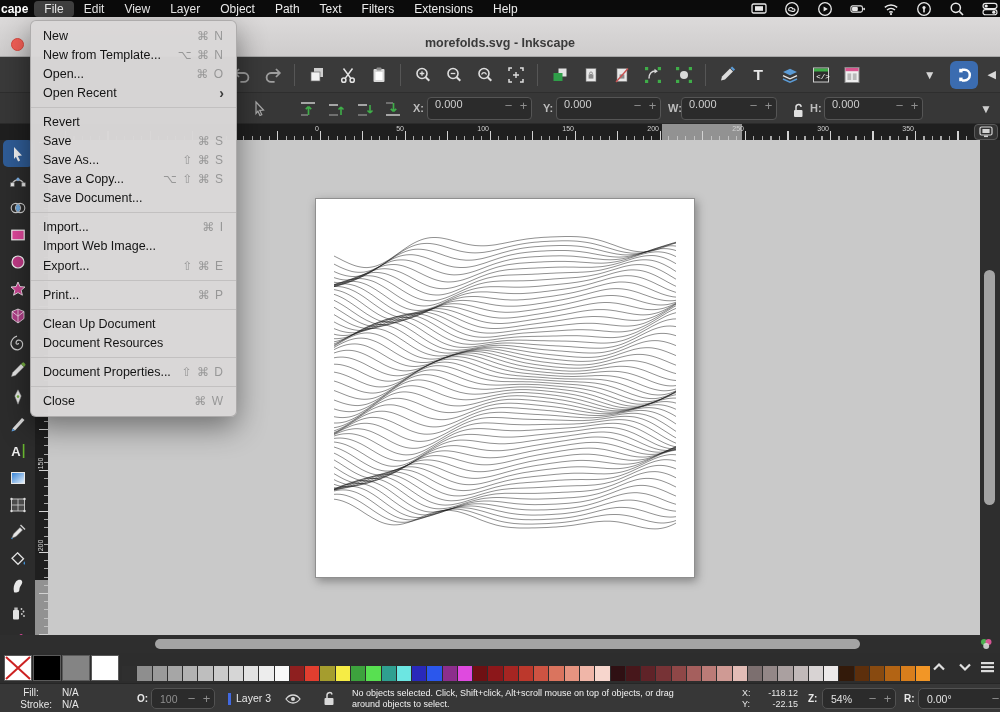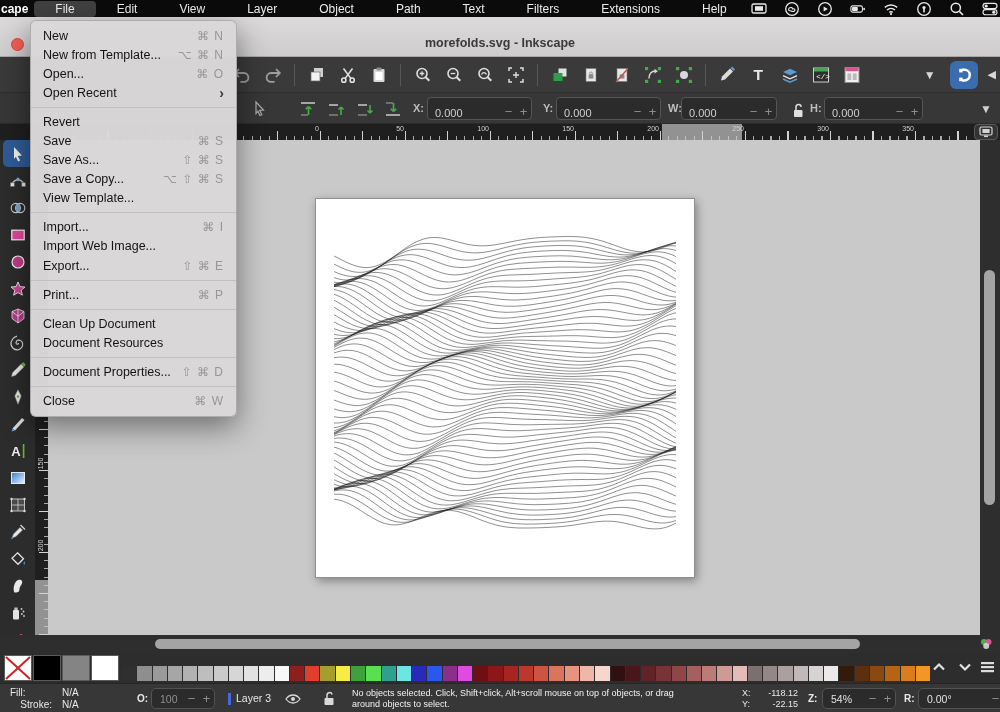--- a/index.html
+++ b/index.html
@@ -3,21 +3,21 @@
 <meta charset="utf-8">
 <style>
 *{margin:0;padding:0;box-sizing:border-box}
 body{font-family:"Liberation Sans",sans-serif;background:#444}
 .screen{position:relative;width:1000px;height:712px;background:#c9c9c9;overflow:hidden}
 
 
 .menubar{position:absolute;top:0;left:0;right:0;height:17px;background:#0b0b0b;display:flex;align-items:center;color:#ececec;font-size:12px;z-index:40}
 .appname{font-weight:bold;padding:0 6px 0 1px;color:#fff}
 .mbmenus{display:flex;align-items:center}
-.mbitem{padding:1px 21px;border-radius:4px;white-space:nowrap}
+.mbitem{padding:1px 10px;border-radius:4px;white-space:nowrap}
 .mbitem.active{background:rgba(255,255,255,.22)}
 .mbstatus{position:absolute;right:0;top:0;height:17px;display:flex;align-items:center;gap:17px;padding-right:2px}
 .mbstatus .mico{width:16px;height:16px;display:flex;align-items:center;justify-content:center}
 
 
 .titlebar{position:absolute;top:17px;left:0;right:0;height:40px;background:linear-gradient(#dcdada,#cecccc);border-bottom:1px solid #a8a8a8;z-index:5}
 .tl-red{position:absolute;left:11px;top:21px;width:13px;height:13px;border-radius:50%;background:#f35f57;border:1px solid #d8493f}
 .wintitle{position:absolute;top:19px;left:0;right:0;text-align:center;font-size:12.5px;font-weight:bold;color:#3a3a3a}
 
 
@@ -26,21 +26,21 @@
 .tbsep{width:1px;height:22px;background:#565656;margin:0 6px;flex:0 0 auto}
 .spacer{flex:1}
 .chev{color:#d5d5d5;font-size:12px;margin-right:14px}
 .snapbtn{width:28px;height:28px;border-radius:6px;background:#3b6cb0;display:flex;align-items:center;justify-content:center;margin-right:10px}
 .collapse{color:#d9d9d9;font-size:11px;margin-right:4px}
 
 
 .ctrlbar{position:absolute;top:93px;left:0;right:0;height:31px;background:#373737;border-bottom:1px solid #2b2b2b;z-index:4}
 .ctrlbar .ci{position:absolute;top:2px}
 .flabel{position:absolute;top:9px;font-size:11px;font-weight:bold;color:#bdbdbd}
-.field{position:absolute;top:4px;height:23px;background:#2b2b2b;border:1px solid #555;border-radius:4px;display:flex;align-items:flex-end;color:#cfcfcf;font-size:11px}
+.field{position:absolute;top:4px;height:23px;background:#2b2b2b;border:1px solid #555;border-radius:4px;display:flex;align-items:flex-start;color:#cfcfcf;font-size:11px}
 .fval{flex:1;padding-left:7px;text-align:left;white-space:nowrap}
 .step{width:15px;text-align:center;color:#8e8e8e;font-size:13px}
 .ctrl-arrow{position:absolute;top:9px;color:#cfcfcf;font-size:12px}
 
 
 .rulerrow{position:absolute;top:124px;left:0;right:0;height:16px;background:#1f1f1f;z-index:3}
 .hruler{position:absolute;top:0;left:48px;width:925px;height:16px;background:#1f1f1f;overflow:hidden}
 .hband{position:absolute;left:614px;top:0;width:80px;height:16px;background:#929292}
 .hminor{position:absolute;left:0;right:0;bottom:0;height:4px;background:repeating-linear-gradient(90deg,rgba(205,205,205,.8) 0 1px,transparent 1px 8.5px)}
 .hmajor{position:absolute;left:0;right:0;bottom:0;height:9px;background:repeating-linear-gradient(90deg,#d2d2d2 0 1px,transparent 1px 42.5px);background-position-x:17px}
@@ -729,21 +729,21 @@
           <g fill="#dcdcdc">
             <rect x="1" y="2" width="13" height="2.2"></rect>
             <rect x="1" y="6" width="13" height="2.2"></rect>
             <rect x="1" y="10" width="13" height="2.2"></rect>
           </g>
         </svg>
       </span>
   </div>
 
   <div class="statusbar">
-    <span class="sb" style="left:10px;top:3px;width:42px;text-align:left">Fill:</span>
+    <span class="sb" style="left:10px;top:3px;width:42px;text-align:center">Fill:</span>
     <span class="sb" style="left:62px;top:3px">N/A</span>
     <span class="sb" style="left:4px;top:15px;width:48px;text-align:right">Stroke:</span>
     <span class="sb" style="left:62px;top:15px">N/A</span>
 
     <span class="sb" style="left:137px;top:9px;font-weight:bold">O:</span>
     <div class="sbfield" style="left:151px;width:64px">
       <span class="fval" style="color:#8f8f8f">100</span>
       <span class="step">−</span>
       <span class="step">+</span>
     </div>
@@ -815,21 +815,21 @@
       </div>
       <div class="mitem">
         <span class="ml">Save As...</span>
         <span class="ms">⇧ ⌘ S</span>
       </div>
       <div class="mitem">
         <span class="ml">Save a Copy...</span>
         <span class="ms">⌥ ⇧ ⌘ S</span>
       </div>
       <div class="mitem">
-        <span class="ml">View Template...</span>
+        <span class="ml">Save Document...</span>
         <span class="ms"></span>
       </div>
       <div class="menusep"></div>
       <div class="mitem">
         <span class="ml">Import...</span>
         <span class="ms">⌘ I</span>
       </div>
       <div class="mitem">
         <span class="ml">Import Web Image...</span>
         <span class="ms"></span>

